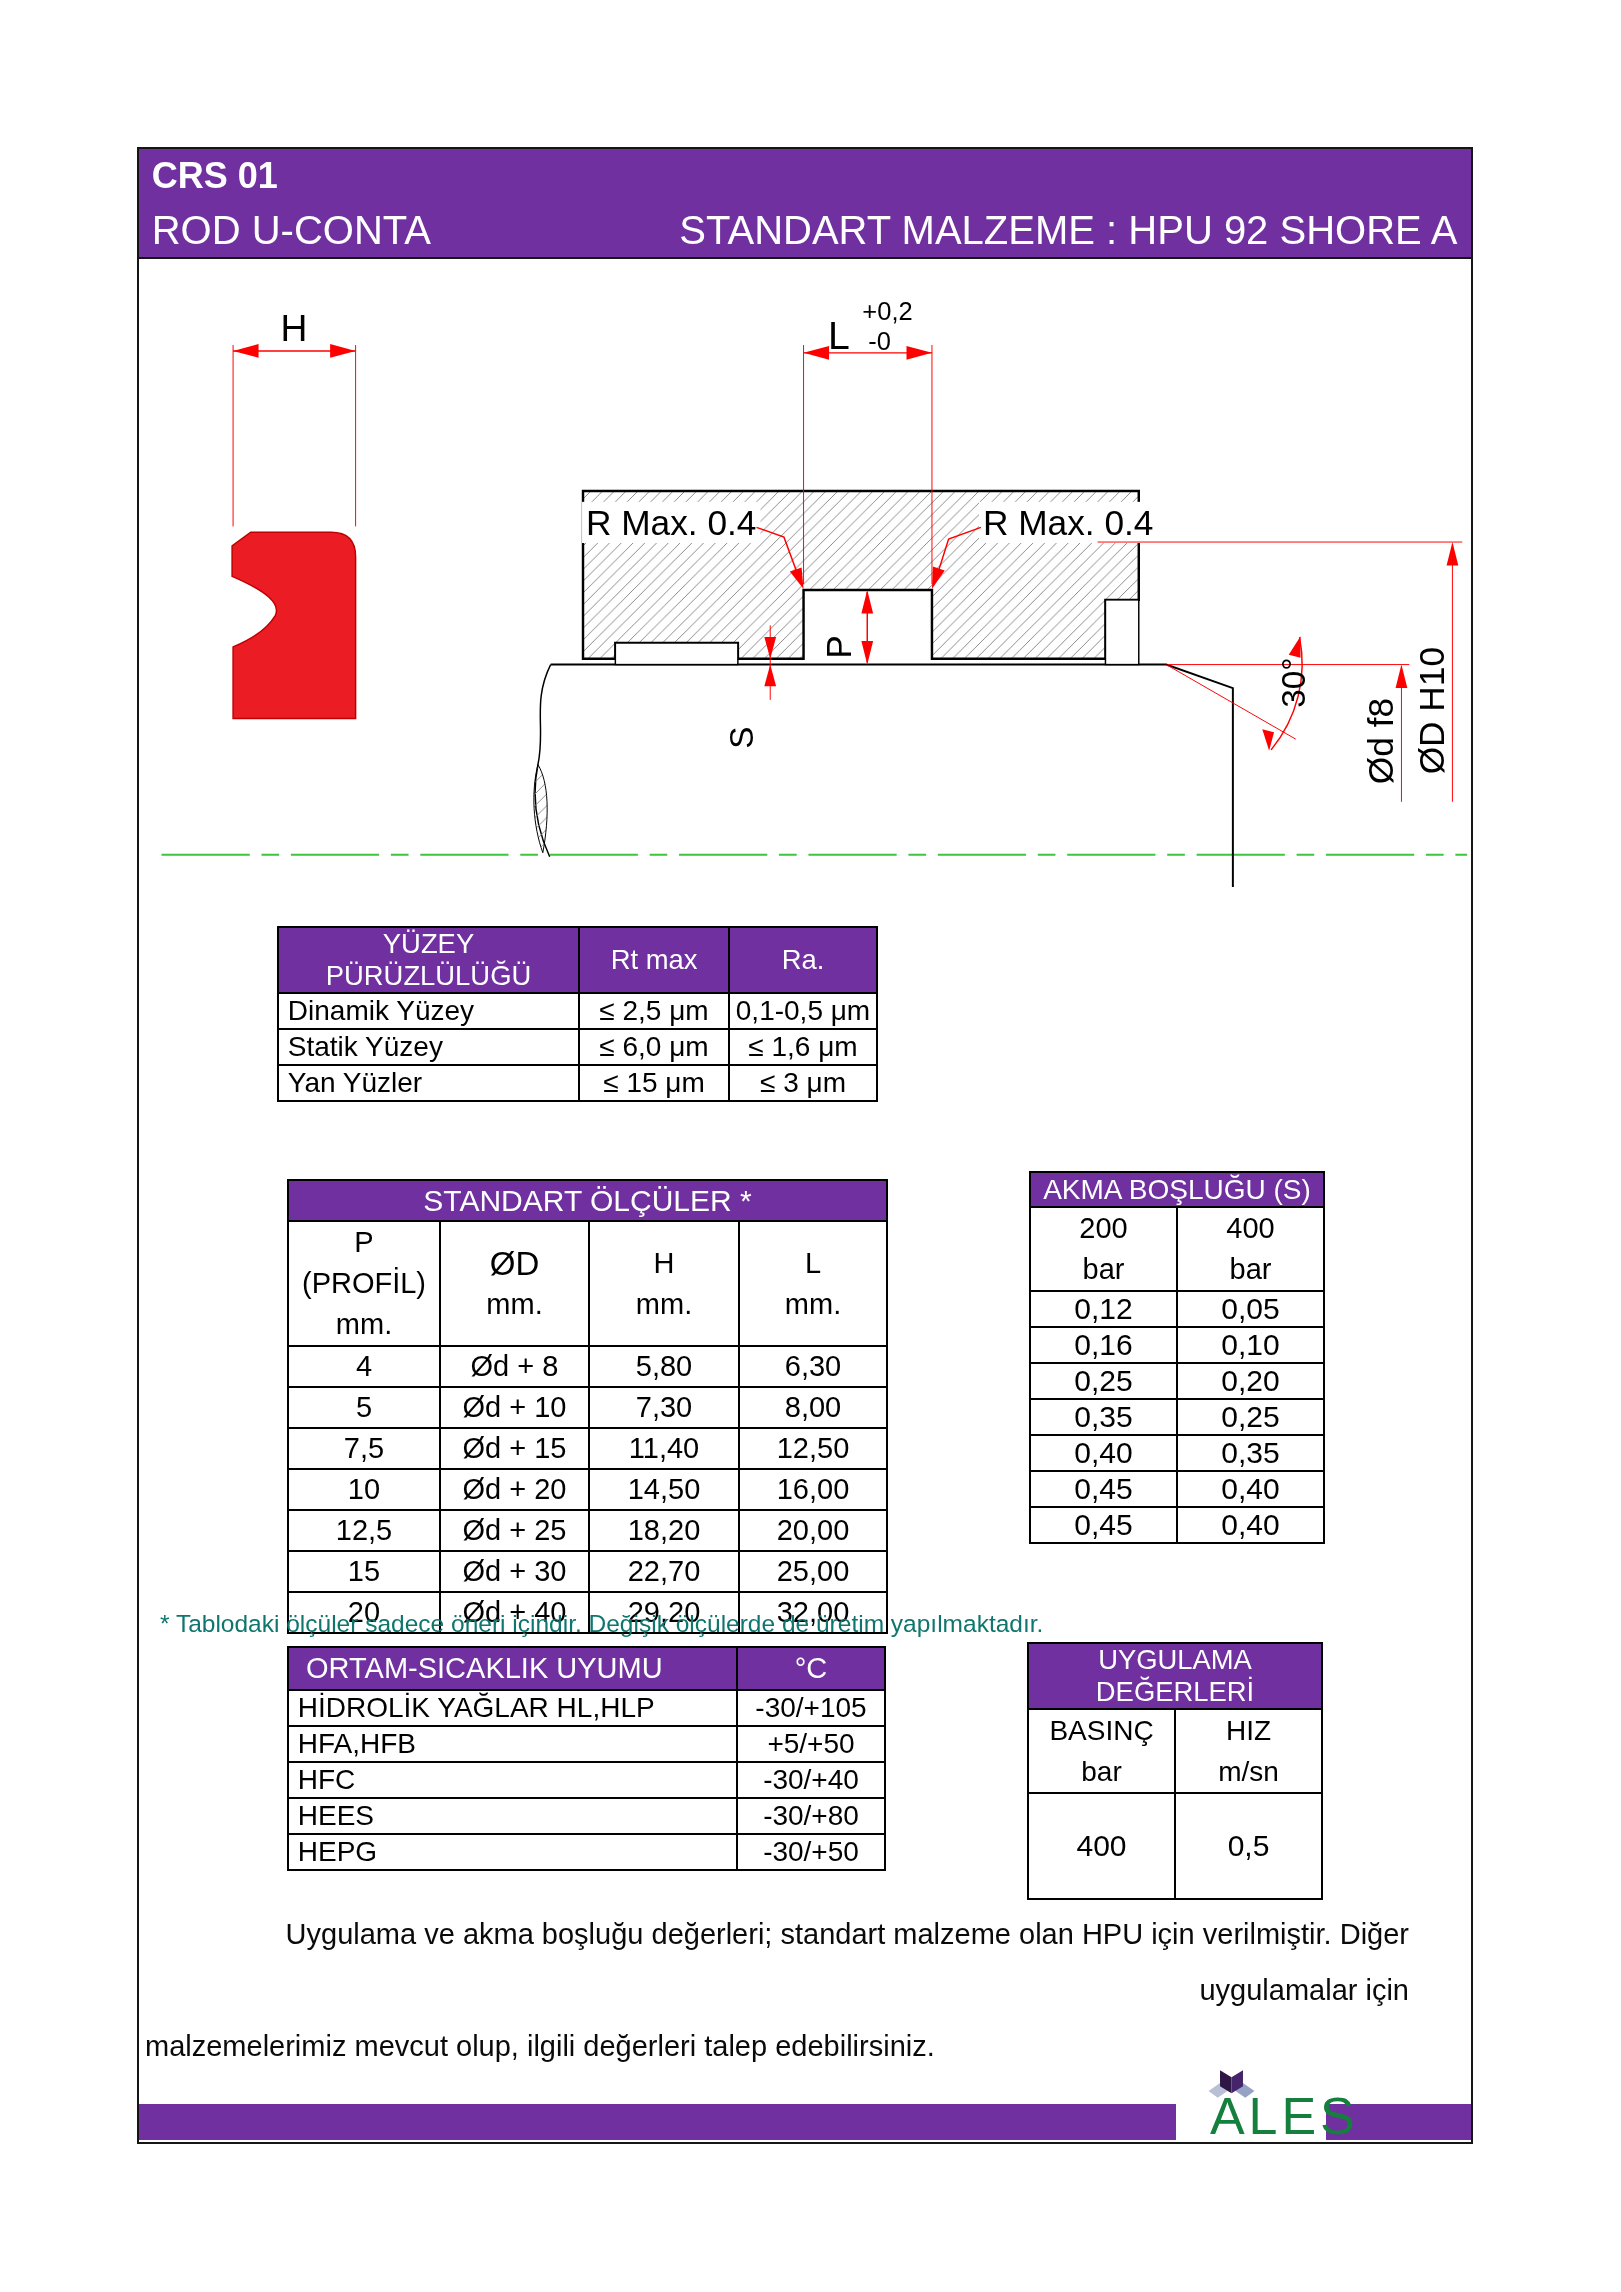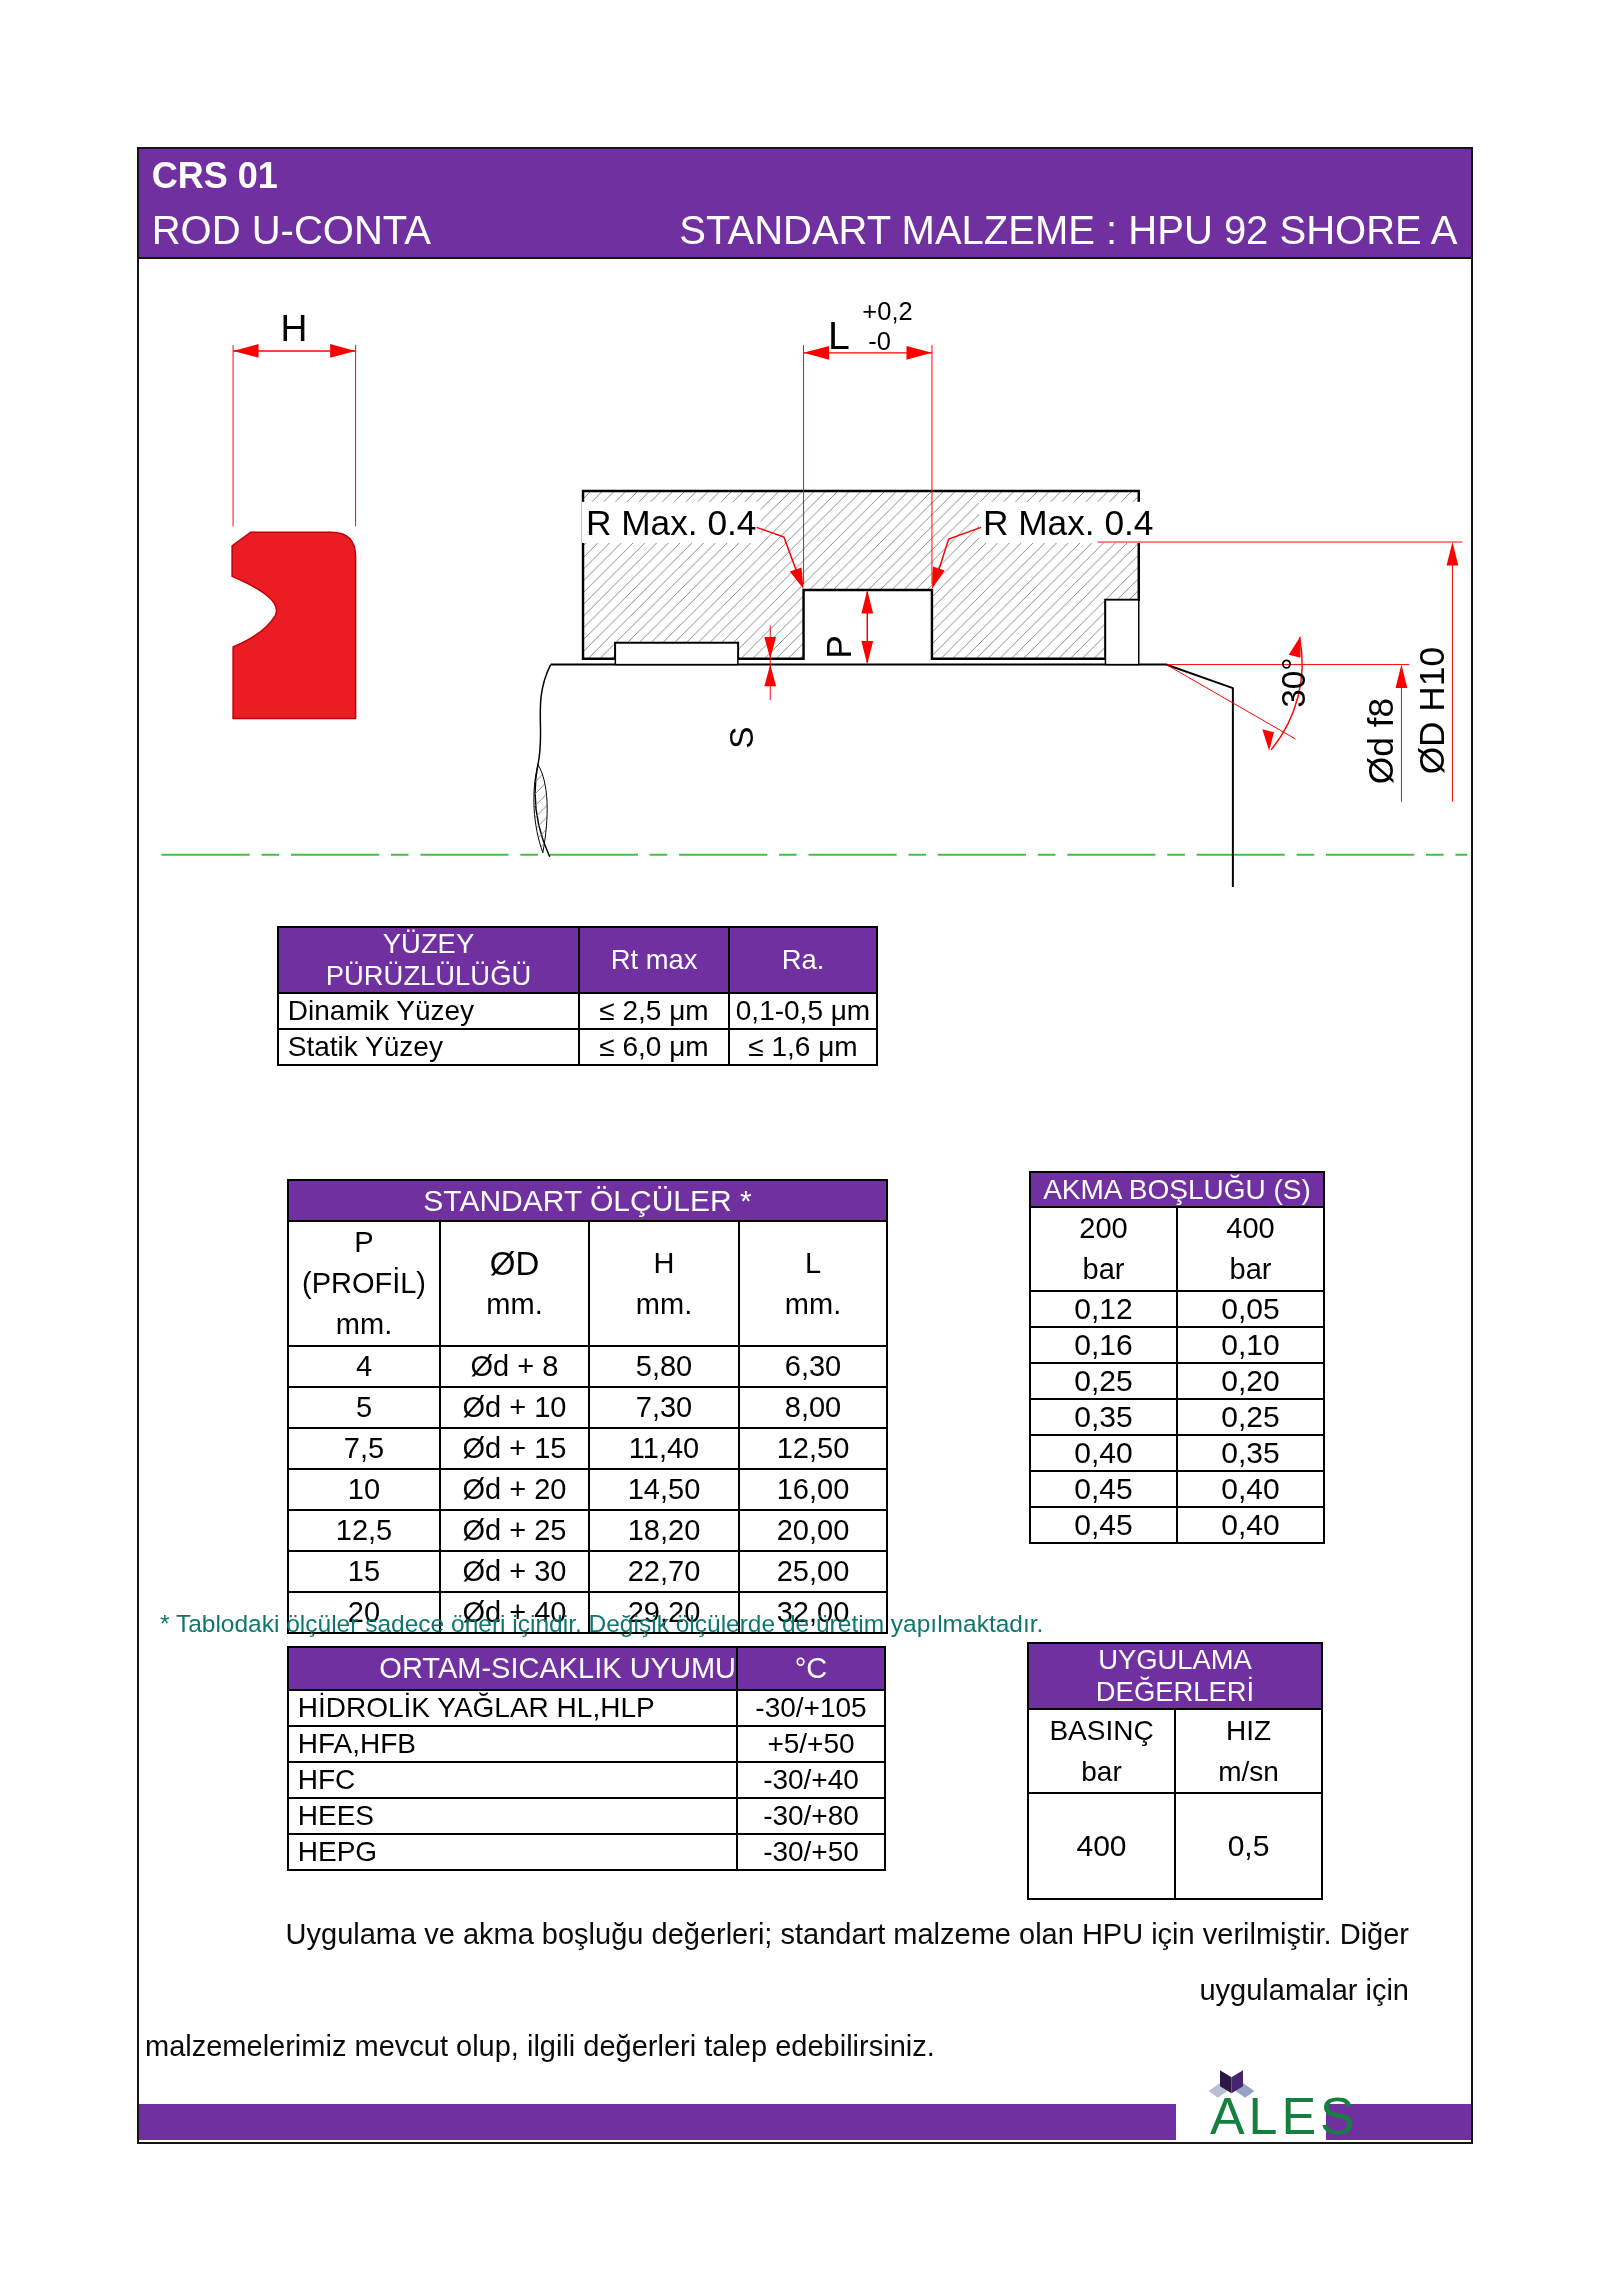--- a/index.html
+++ b/index.html
@@ -20,21 +20,21 @@
   .t1 td{height:34px;font-size:28px;}
   .t1 th{height:37px;font-size:27.4px;}
   .t1 td:first-child{text-align:left;padding-left:8.8px;}
   .t2 th.title{height:39px;font-size:30px;}
   .t2 th.sub{height:86px;font-size:29px;}
   .t2 td{height:39px;font-size:29px;}
   .t3 th.title{height:33px;font-size:28px;}
   .t3 th.sub{height:73px;font-size:29px;}
   .t3 td{height:32px;font-size:30px;}
   .t4 th{height:41px;font-size:29px;}
-  .t4 th.title{text-align:right;padding-left:8px;}
+  .t4 th.title{text-align:left;padding-left:17px;}
   .t4 td{height:34px;font-size:28px;}
   .t4 td:first-child{text-align:left;padding-left:8.8px;}
   .t5 th.title{height:32px;font-size:27.4px;}
   .t5 th.sub{height:71px;font-size:28px;}
   .t5 td{height:104px;font-size:30px;}
   .subline{line-height:41px;}
   .big{font-size:33px;}
 
   .note{font-size:24.5px;color:#0f766e;}
   .para{font-size:29px;line-height:56px;color:#0a0a0a;}
@@ -145,20 +145,25 @@
     <tbody>
         <tr>
           <td>Dinamik Yüzey</td>
           <td>≤ 2,5 μm</td>
           <td>0,1-0,5 μm</td>
         </tr>
         <tr>
           <td>Statik Yüzey</td>
           <td>≤ 6,0 μm</td>
           <td>≤ 1,6 μm</td>
+        </tr>
+        <tr>
+          <td>Yan Yüzler</td>
+          <td>≤ 15 μm</td>
+          <td>≤ 3 μm</td>
         </tr>
       </tbody>
   </table>
 
   <table class="dt t2 abs" style="left:287px;top:1179px;width:599px">
     <colgroup>
         <col style="width:152px">
         <col style="width:149px">
         <col style="width:150px">
         <col style="width:148px">

